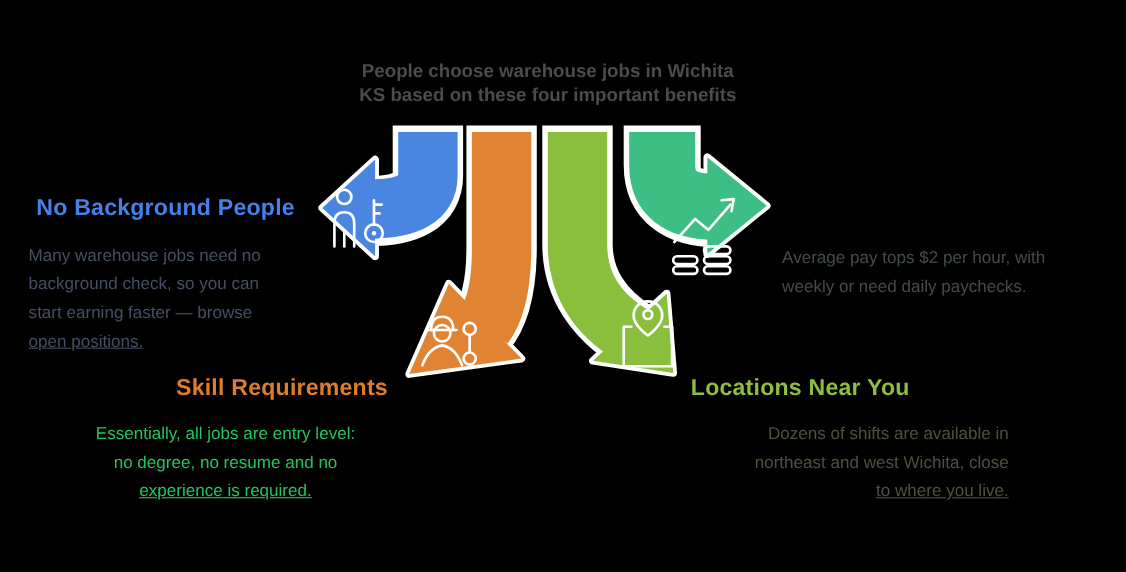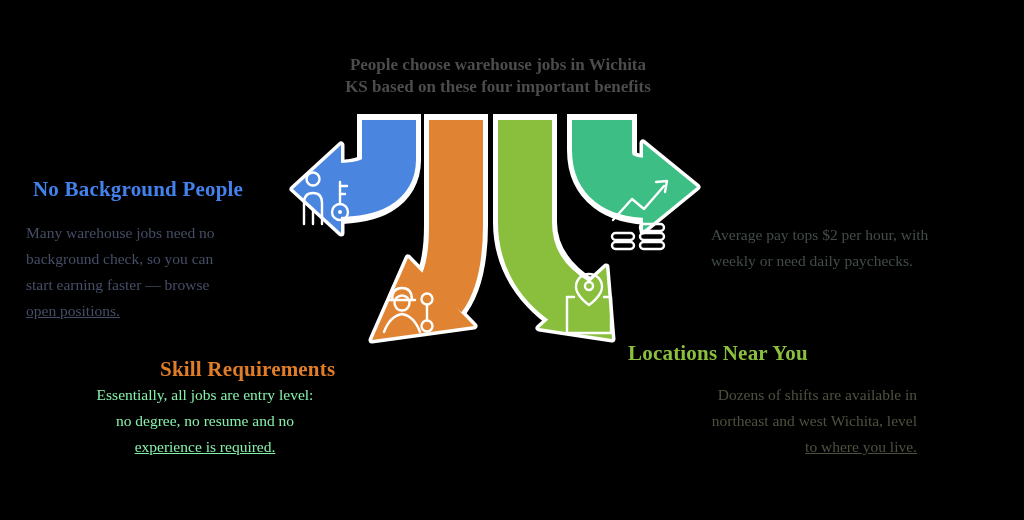--- a/index.html
+++ b/index.html
@@ -1,17 +1,17 @@
 <!DOCTYPE html>
 <html><head>
 <meta charset="utf-8">
 <style>
   html,body{margin:0;padding:0;background:#000;}
   .canvas{position:relative;width:979px;height:520px;background:#000;overflow:hidden;
-          font-family:Liberation Serif, serif;}
+          font-family:Liberation Sans, sans-serif;}
   .abs{position:absolute;}
   .title{left:262px;top:54px;width:472px;text-align:center;font-size:17px;font-weight:700;
          color:#4c4c4c;line-height:22px;}
   .heading{font-size:21px;font-weight:700;white-space:nowrap;letter-spacing:.2px;}
   .desc{font-size:15.5px;line-height:26px;}
   .desc .u{text-decoration:underline;cursor:pointer;}
   #arrows{position:absolute;left:0;top:0;}
   .icon-stroke{fill:none;stroke:#fff;stroke-width:2.4;stroke-linecap:round;stroke-linejoin:round;}
 </style>
 </head>
@@ -87,32 +87,32 @@
   </svg>
 
   <div class="abs heading" style="left: 33px; top: 177px; color: rgb(67, 130, 236);">No Background People</div>
   <div class="abs desc" style="left: 26px; top: 220px; width: 248px; color: rgb(69, 78, 102);">
     <div>Many warehouse jobs need no</div>
     <div>background check, so you can</div>
     <div>start earning faster — browse</div>
     <div><span class="u">open positions.</span></div>
   </div>
 
-  <div class="abs heading" style="left: 160px; top: 341px; color: rgb(224, 125, 40); margin-top: 16px;">Skill Requirements</div>
-  <div class="abs desc" style="left: 55px; top: 382px; width: 300px; text-align: center; color: #86efac;">
+  <div class="abs heading" style="left: 160px; top: 341px; color: rgb(224, 125, 40);">Skill Requirements</div>
+  <div class="abs desc" style="left: 55px; top: 382px; width: 300px; text-align: center; color: #22c55e;">
     <div>Essentially, all jobs are entry level:</div>
     <div>no degree, no resume and no</div>
     <div><span class="u">experience is required.</span></div>
   </div>
 
   <div class="abs desc" style="left: 711px; top: 222px; width: 285px; text-align: left; color: rgb(66, 77, 71);">
     <div>Average pay tops $2 per hour, with</div>
     <div>weekly or need daily paychecks.</div>
   </div>
 
   <div class="abs heading" style="left: 628px; top: 341px; color: rgb(140, 191, 62);">Locations Near You</div>
   <div class="abs desc" style="left: 622px; top: 382px; width: 295px; text-align: right; color: rgb(77, 82, 63);">
     <div>Dozens of shifts are available in</div>
-    <div>northeast and west Wichita, level</div>
+    <div>northeast and west Wichita, close</div>
     <div><span class="u">to where you live.</span></div>
   </div>
 
 </div>
 
 </body></html>

